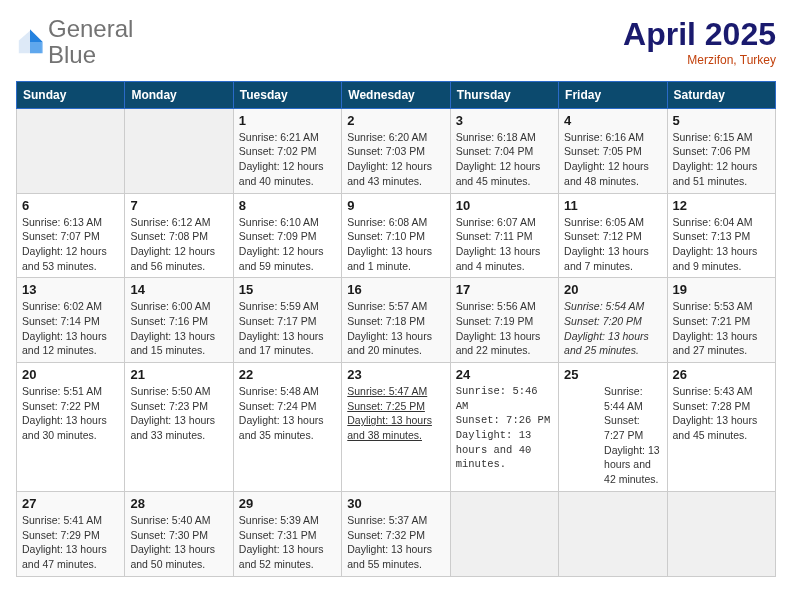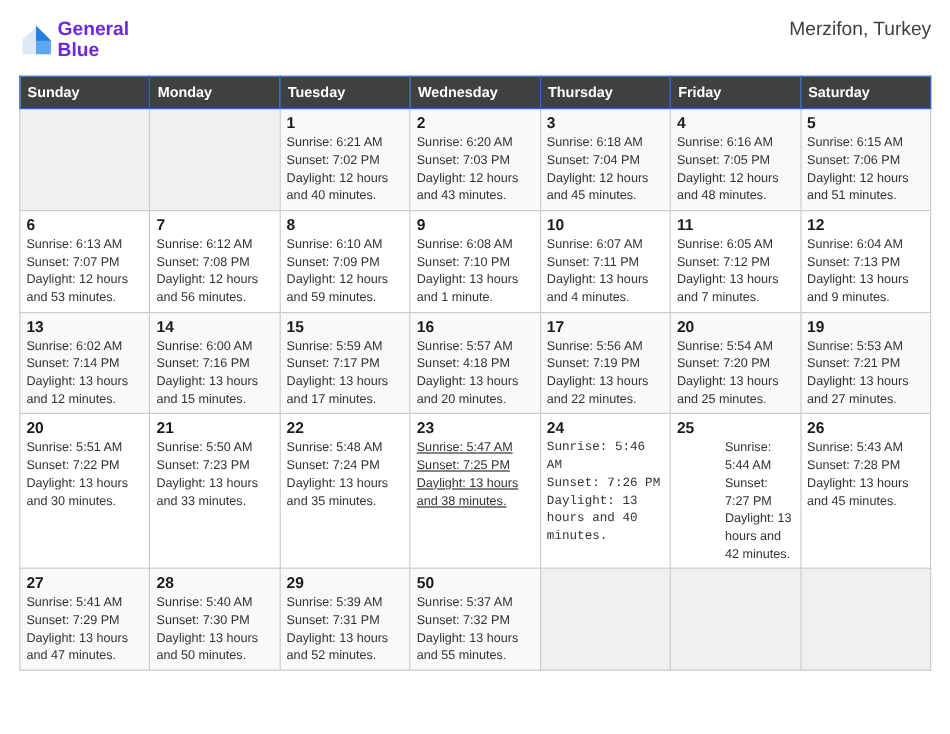--- a/index.html
+++ b/index.html
@@ -15,51 +15,51 @@
       justify-content: space-between;
       align-items: flex-start;
       margin-bottom: 12px;
     }
     .logo {
       display: flex;
       align-items: center;
       gap: 4px;
     }
     .logo-text {
-      font-size: 16px;
-      font-weight: bold;
-      color: #6d28d9;
+      font-size: 24px;
+      font-weight: normal;
+      color: #737373;
       line-height: 1.1;
     }
     .logo-text span {
       display: block;
     }
     .logo-icon {
       width: 28px;
       height: 28px;
     }
     .title-area {
       text-align: right;
     }
     .month-year {
       font-size: 32px;
       font-weight: bold;
       color: #1a1a6e;
     }
     .location {
-      font-size: 16px;
-      color: #404040;
+      font-size: 12px;
+      color: #c2410c;
     }
     table {
       width: 100%;
       border-collapse: collapse;
       font-size: 11px;
     }
     thead tr th {
-      background: #404040;
+      background: #0c4a6e;
       color: #fff;
       text-align: left;
       padding: 6px 6px;
       font-size: 12px;
       font-weight: bold;
       border: 1px solid #2a6ac8;
     }
     tbody tr td {
       border: 1px solid #ccc;
       vertical-align: top;
@@ -99,20 +99,21 @@
       <polygon points="20,4 36,18 36,36 4,36 4,18" fill="#1a6ec8" opacity="0.15"></polygon>
       <polygon points="20,2 38,20 20,20" fill="#1a6ec8"></polygon>
       <polygon points="20,2 38,20 38,36 20,36" fill="#2a8ae8" opacity="0.7"></polygon>
     </svg>
     <div class="logo-text">
       <span>General</span>
       <span>Blue</span>
     </div>
   </div>
   <div class="title-area">
+    <div class="month-year">April 2025</div>
     <div class="location">Merzifon, Turkey</div>
   </div>
 </div>
 
 <table>
   <thead>
     <tr>
     <th>Sunday</th>
         <th>Monday</th>
         <th>Tuesday</th>
@@ -216,32 +217,32 @@
         </td>
         <td>
           <span class="day-num">15</span>
           <div class="day-info" style="white-space: pre-line;">Sunrise: 5:59 AM
 Sunset: 7:17 PM
 Daylight: 13 hours and 17 minutes.</div>
         </td>
         <td>
           <span class="day-num">16</span>
           <div class="day-info" style="white-space: pre-line;">Sunrise: 5:57 AM
-Sunset: 4:18 PM
+Sunset: 7:18 PM
 Daylight: 13 hours and 20 minutes.</div>
         </td>
         <td>
           <span class="day-num">17</span>
           <div class="day-info" style="white-space: pre-line;">Sunrise: 5:56 AM
 Sunset: 7:19 PM
 Daylight: 13 hours and 22 minutes.</div>
         </td>
         <td>
           <span class="day-num">20</span>
-          <div class="day-info" style="white-space: pre-line;">Sunrise: 5:54 AM
+          <div class="day-info" style="white-space: pre-line; font-style: italic;">Sunrise: 5:54 AM
 Sunset: 7:20 PM
 Daylight: 13 hours and 25 minutes.</div>
         </td>
         <td>
           <span class="day-num">19</span>
           <div class="day-info" style="white-space: pre-line;">Sunrise: 5:53 AM
 Sunset: 7:21 PM
 Daylight: 13 hours and 27 minutes.</div>
         </td>
       </tr>
@@ -302,21 +303,21 @@
 Sunset: 7:30 PM
 Daylight: 13 hours and 50 minutes.</div>
         </td>
         <td>
           <span class="day-num">29</span>
           <div class="day-info" style="white-space: pre-line;">Sunrise: 5:39 AM
 Sunset: 7:31 PM
 Daylight: 13 hours and 52 minutes.</div>
         </td>
         <td>
-          <span class="day-num">50</span>
+          <span class="day-num">30</span>
           <div class="day-info" style="white-space: pre-line;">Sunrise: 5:37 AM
 Sunset: 7:32 PM
 Daylight: 13 hours and 55 minutes.</div>
         </td>
         <td class="empty"></td>
         <td class="empty"></td>
         <td class="empty"></td>
       </tr>
     </tbody>
 </table>

